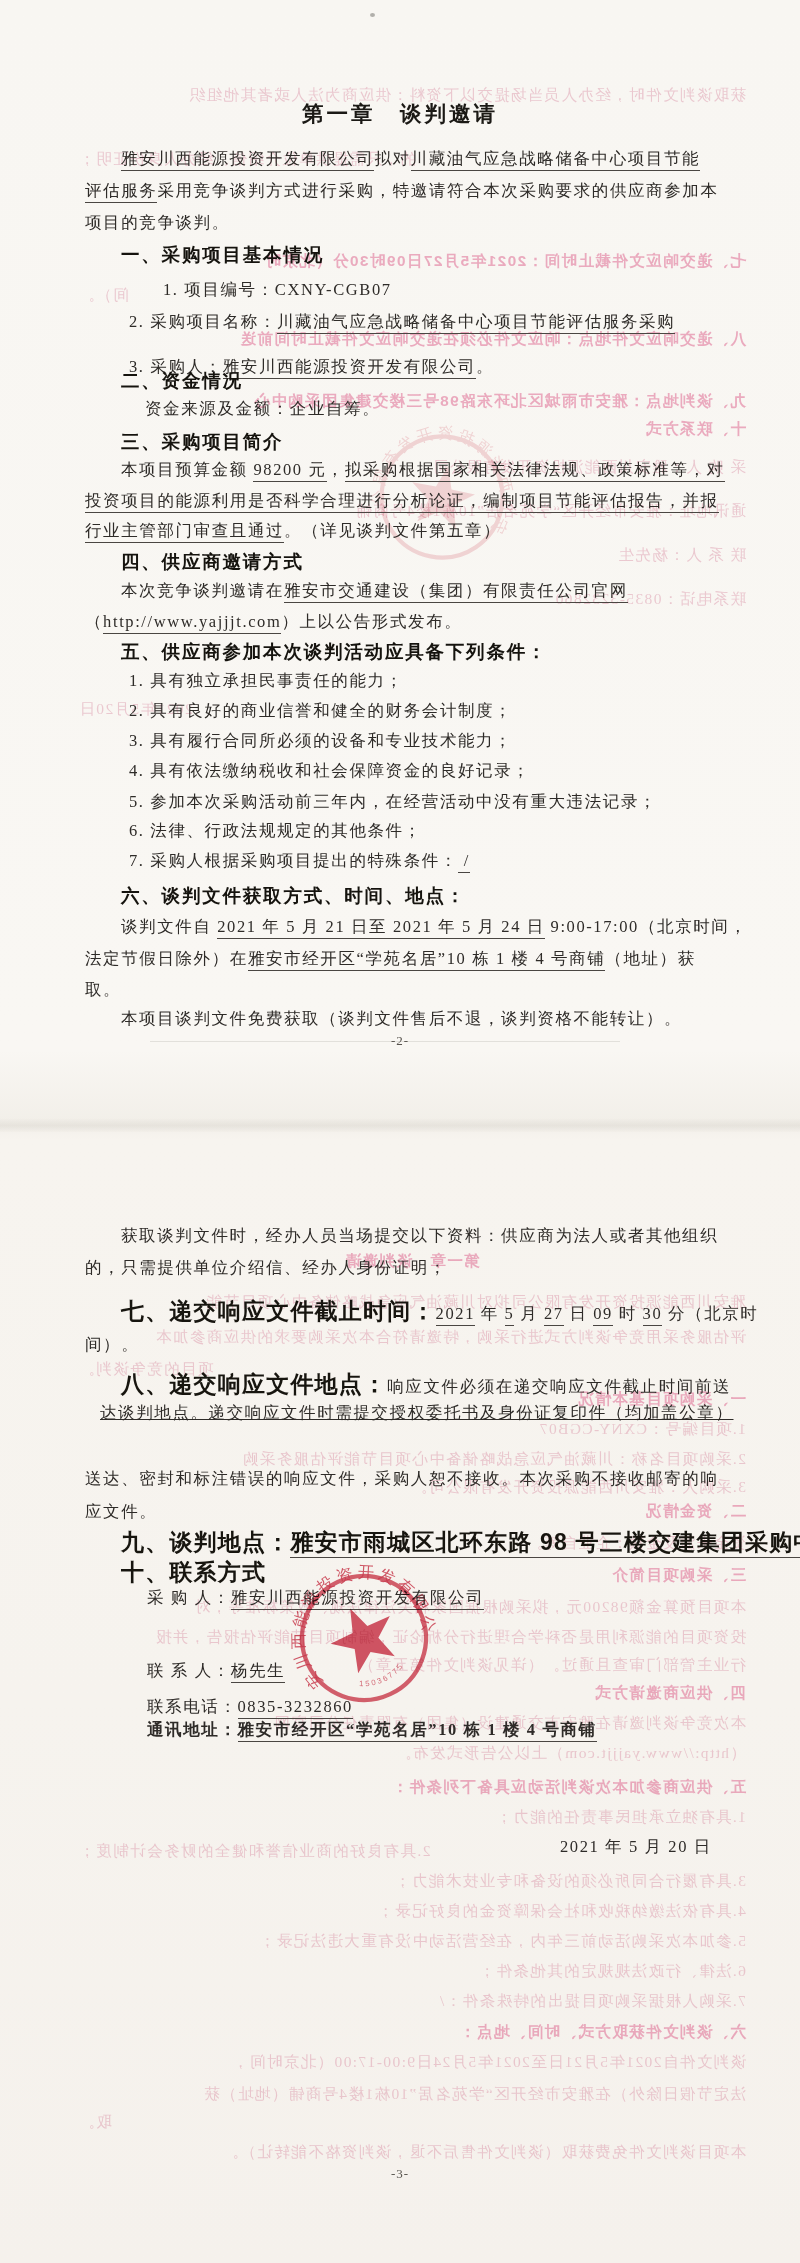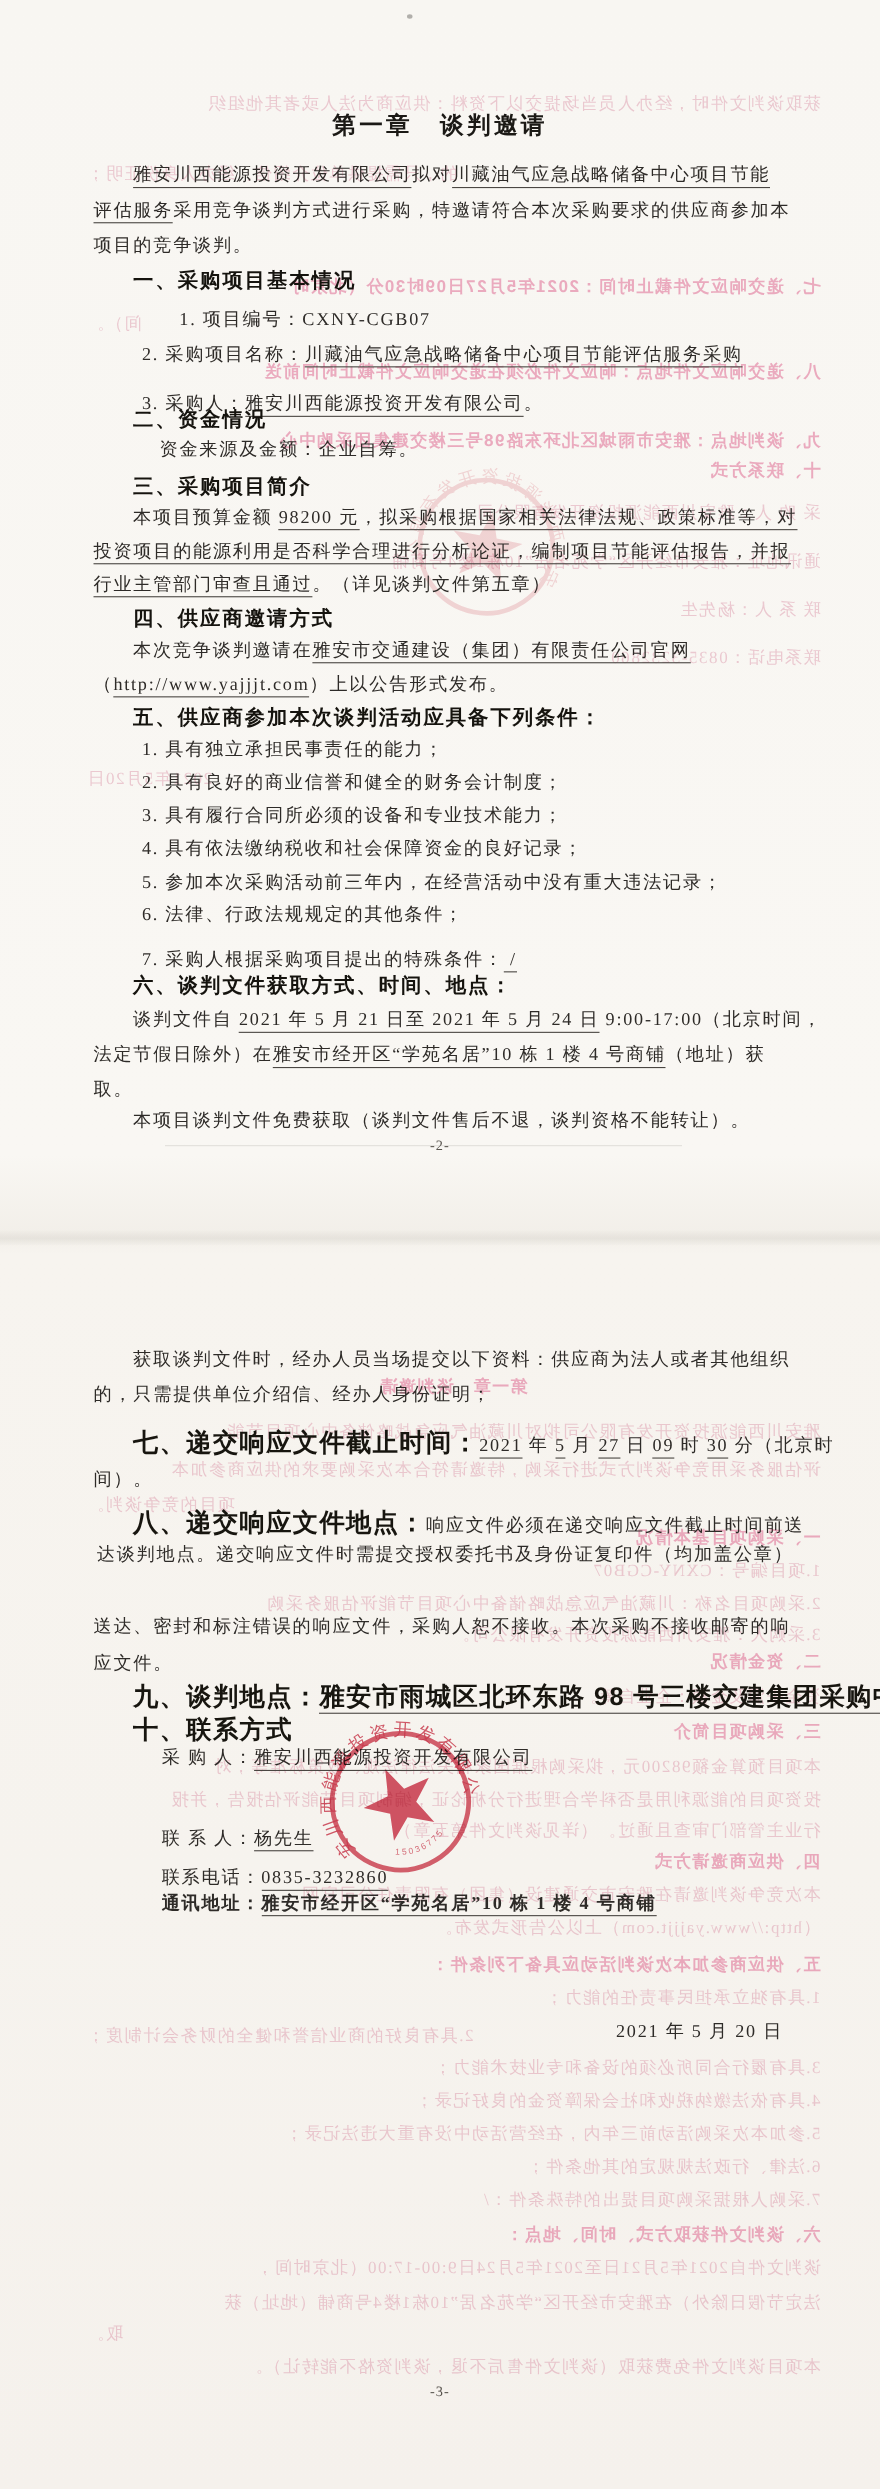--- a/index.html
+++ b/index.html
@@ -133,33 +133,33 @@
     <div class="line h" style="top: 550px; left: 121px;"><span>四、供应商邀请方式</span></div>
     <div class="line" style="top: 581px; left: 121px;"><span>本次竞争谈判邀请在</span><span class="u">雅安市交通建设（集团）有限责任公司官网</span></div>
     <div class="line" style="top: 612px; left: 85px;"><span>（</span><span class="u">http://www.yajjjt.com</span><span>）上以公告形式发布。</span></div>
     <div class="line h" style="top: 640px; left: 121px;"><span>五、供应商参加本次谈判活动应具备下列条件：</span></div>
     <div class="line" style="top: 671px; left: 129px;"><span>1. 具有独立承担民事责任的能力；</span></div>
     <div class="line" style="top: 701px; left: 129px;"><span>2. 具有良好的商业信誉和健全的财务会计制度；</span></div>
     <div class="line" style="top: 731px; left: 129px;"><span>3. 具有履行合同所必须的设备和专业技术能力；</span></div>
     <div class="line" style="top: 761px; left: 129px;"><span>4. 具有依法缴纳税收和社会保障资金的良好记录；</span></div>
     <div class="line" style="top: 792px; left: 129px;"><span>5. 参加本次采购活动前三年内，在经营活动中没有重大违法记录；</span></div>
     <div class="line" style="top: 821px; left: 129px;"><span>6. 法律、行政法规规定的其他条件；</span></div>
-    <div class="line" style="top: 851px; left: 129px; margin-top: 11px;"><span>7. 采购人根据采购项目提出的特殊条件：</span><span class="u"> / </span></div>
+    <div class="line" style="top: 851px; left: 129px;"><span>7. 采购人根据采购项目提出的特殊条件：</span><span class="u"> / </span></div>
     <div class="line h" style="top: 884px; left: 121px;"><span>六、谈判文件获取方式、时间、地点：</span></div>
     <div class="line" style="top: 917px; left: 121px;"><span>谈判文件自 </span><span class="u">2021 年 5 月 21 日至 2021 年 5 月 24 日</span><span> 9:00-17:00（北京时间，</span></div>
     <div class="line" style="top: 949px; left: 85px;"><span>法定节假日除外）在</span><span class="u">雅安市经开区“学苑名居”10 栋 1 楼 4 号商铺</span><span>（地址）获</span></div>
     <div class="line" style="top: 980px; left: 85px;"><span>取。</span></div>
     <div class="line" style="top: 1009px; left: 121px;"><span>本项目谈判文件免费获取（谈判文件售后不退，谈判资格不能转让）。</span></div>
     <div class="line pn" style="top: 1033px;"><span>-2-</span></div>
     <div class="line" style="top: 1226px; left: 121px;"><span>获取谈判文件时，经办人员当场提交以下资料：供应商为法人或者其他组织</span></div>
     <div class="line" style="top: 1258px; left: 85px;"><span>的，只需提供单位介绍信、经办人身份证明；</span></div>
     <div class="line" style="top: 1297px; left: 121px;"><span class="b">七、递交响应文件截止时间：</span><span class="u">2021</span><span> 年 </span><span class="u">5</span><span> 月 </span><span class="u">27</span><span> 日 </span><span class="u">09</span><span> 时 </span><span class="u">30</span><span> 分（北京时</span></div>
     <div class="line" style="top: 1335px; left: 85px;"><span>间）。</span></div>
     <div class="line" style="top: 1370px; left: 121px;"><span class="b">八、递交响应文件地点：</span><span>响应文件必须在递交响应文件截止时间前送</span></div>
-    <div class="line" style="top: 1403px; left: 88px;"><span>达谈判地点。递交响应文件时需提交授权委托书及身份证复印件（均加盖公章）</span></div>
+    <div class="line" style="top: 1403px; left: 100px; text-decoration: underline;"><span>达谈判地点。递交响应文件时需提交授权委托书及身份证复印件（均加盖公章）</span></div>
     <div class="line" style="top: 1469px; left: 85px;"><span>送达、密封和标注错误的响应文件，采购人恕不接收。本次采购不接收邮寄的响</span></div>
     <div class="line" style="top: 1502px; left: 85px;"><span>应文件。</span></div>
     <div class="line" style="top: 1528px; left: 121px;"><span class="b">九、谈判地点：</span><span class="u b">雅安市雨城区北环东路 98 号三楼交建集团采购中心</span></div>
     <div class="line" style="top: 1558px; left: 121px;"><span class="b">十、联系方式</span></div>
     <div class="line" style="top: 1588px; left: 147px;"><span>采 购 人：</span><span class="u">雅安川西能源投资开发有限公司</span></div>
     <div class="line" style="top: 1720px; left: 147px; font-weight: bold;"><span>通讯地址：</span><span class="u">雅安市经开区“学苑名居”10 栋 1 楼 4 号商铺</span></div>
     <div class="line" style="top: 1661px; left: 147px;"><span>联 系 人：</span><span class="u">杨先生</span></div>
     <div class="line" style="top: 1697px; left: 147px;"><span>联系电话：</span><span class="u">0835-3232860</span></div>
     <div class="line" style="top: 1837px; left: 560px; text-align: right;"><span>2021 年 5 月 20 日</span></div>
     <div class="line pn" style="top: 2166px;"><span>-3-</span></div>

